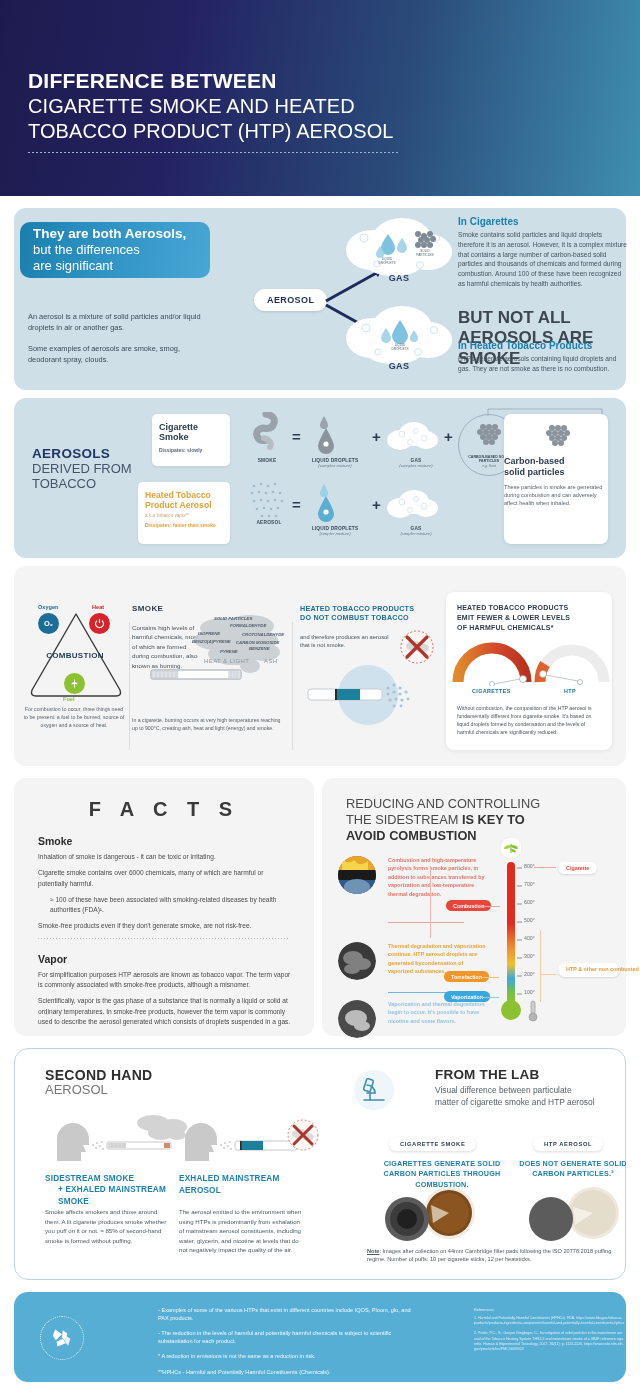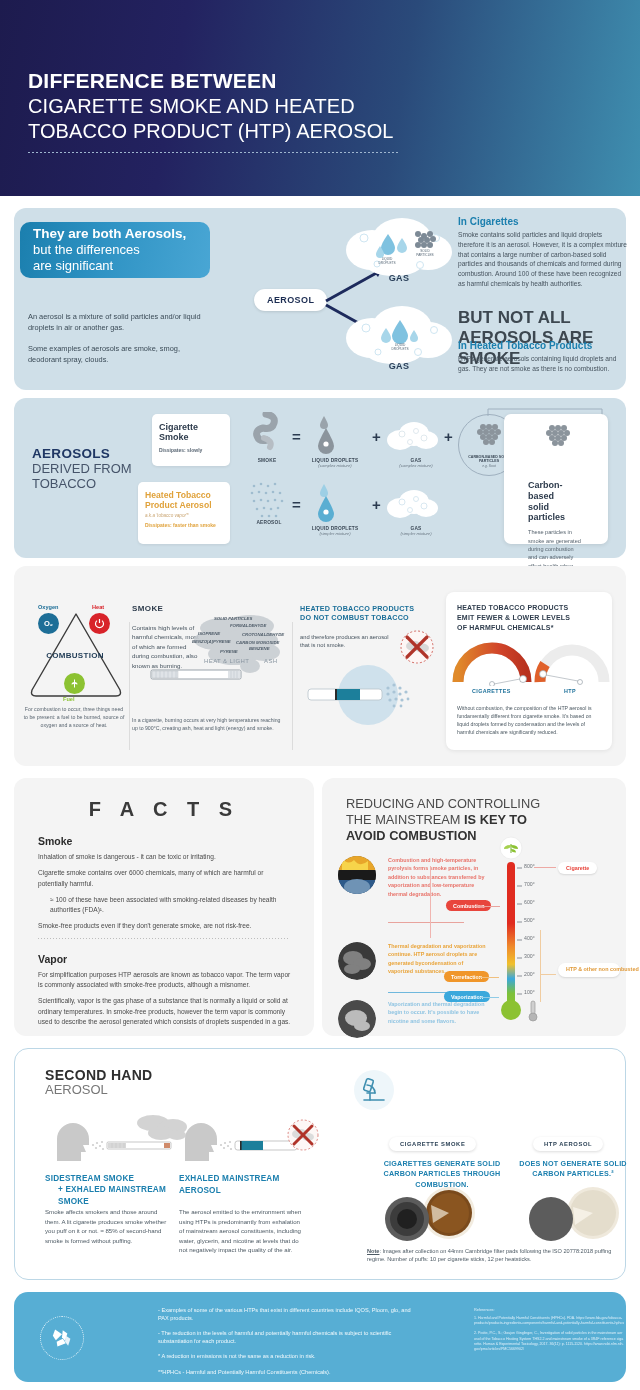--- a/index.html
+++ b/index.html
@@ -68,21 +68,21 @@
   .card-ht .t { font-size:8.6px; font-weight:bold; color:#e0a23b; line-height:1.18;}
   .card-ht .s { font-size:4.6px; color:#c9a471; margin-top:3px; font-style:italic;}
   .card-ht .s2{ font-size:5px; color:#e0a23b; margin-top:4px; font-weight:bold;}
   .eqlabel { position:absolute; text-align:center; }
   .eqlabel .n { font-size:4.8px; font-weight:bold; color:#3d4a58; letter-spacing:.2px;}
   .eqlabel .i { font-size:4.2px; font-style:italic; color:#6b7884; }
   .op { position:absolute; font-size:15px; font-weight:bold; color:#2b3b50; }
   .carbon-circle { position:absolute; left:408px; top:16px; width:62px; height:62px;
      border-radius:50%; border:1px solid #9fb0bf; }
   .card-carbon { position:absolute; left:490px; top:16px; width:104px; height:130px; background:#fff;
-     border-radius:7px; padding:24px; box-shadow:0 1px 4px rgba(0,0,0,.10);}
+     border-radius:7px; padding:0; box-shadow:0 1px 4px rgba(0,0,0,.10);}
   .card-carbon .t { font-size:9px; font-weight:bold; color:#2d3b4c; line-height:1.2; margin-top:42px;}
   .card-carbon .p { font-size:5.6px; color:#56636e; line-height:1.5; margin-top:5px;}
 
   
   .sec3 { position:absolute; left:14px; top:566px; width:612px; height:200px; background:#f4f4f4; border-radius:12px;}
   .pill-hd { position:absolute; left:14px; top:10px; background:#fff; border:1px solid #dcdcdc;
      border-radius:13px; padding:5px 14px; font-size:8.4px; font-weight:bold; color:#2c3a4a; letter-spacing:.3px;}
   .tri-label { position:absolute; font-size:5.6px; font-weight:bold; }
   .dot-o2 { position:absolute; left:24px; top:47px; width:21px; height:21px; border-radius:50%;
      background:#1d6e97; color:#fff; font-size:7.5px; font-weight:bold; display:flex; align-items:center; justify-content:center;}
@@ -571,21 +571,21 @@
   <div class="facts-p">Smoke-free products even if they don't generate smoke, are not risk-free.</div>
   <div class="dotrule"></div>
   <div class="facts-sub">Vapor</div>
   <div class="facts-p">For simplification purposes HTP aerosols are known as tobacco vapor. The term vapor is commonly associated with smoke-free products, although a misnomer.</div>
   <div class="facts-p">Scientifically, vapor is the gas phase of a substance that is normally a liquid or solid at ordinary temperatures. In smoke-free products, however the term vapor is commonly used to describe the aerosol generated which consists of droplets suspended in a gas.</div>
 </div>
 
 <div class="sec4b">
   <div class="temp-title">
     <div>REDUCING AND CONTROLLING</div>
-    <div><span>THE MAINSTREAM </span><b>IS KEY TO</b></div>
+    <div><span>THE SIDESTREAM </span><b>IS KEY TO</b></div>
     <div><b>AVOID COMBUSTION</b></div>
   </div>
 
   <div class="step" style="top:78px;">
     <div class="circ">
       <svg width="38" height="38" viewBox="0 0 38 38">
         <circle cx="19" cy="19" r="19" fill="#2b2b2b"></circle>
         <path d="M0 0 h38 v14 h-38z" fill="#e8a62a"></path>
         <path d="M4 2 q6 8 12 2 q6 8 14 1 v10 h-26z" fill="#f7d44a"></path>
         <rect y="14" width="38" height="10" fill="#1a1a1a"></rect>
@@ -738,20 +738,25 @@
     <g fill="#dcdcdc">
         <ellipse cx="121" cy="19" rx="8" ry="5"></ellipse>
         <ellipse cx="129" cy="22" rx="6" ry="4"></ellipse>
       </g>
     <line x1="115" y1="11" x2="133" y2="29" stroke="#b0342a" stroke-width="3" stroke-linecap="round"></line>
     <line x1="133" y1="11" x2="115" y2="29" stroke="#b0342a" stroke-width="3" stroke-linecap="round"></line>
   </svg>
   <div class="sh-h" style="position:absolute;left:164px;top:124px;width:120px;">EXHALED MAINSTREAM AEROSOL</div>
   <div class="sh-p" style="position:absolute;left:164px;top:158px;width:126px;">The aerosol emitted to the environment when using HTPs is predominantly from exhalation of mainstream aerosol constituents, including water, glycerin, and nicotine at levels that do not negatively impact the quality of the air.</div>
 
+  <div class="lab-title">
+    <div class="a">FROM THE LAB</div>
+    <div class="b">Visual difference between particulate</div>
+    <div class="b" style="margin-top:0;">matter of cigarette smoke and HTP aerosol</div>
+  </div>
   <svg style="position:absolute;left:338px;top:20px;" width="42" height="42" viewBox="0 0 42 42">
     <circle cx="21" cy="21" r="20" fill="#eef6fa"></circle>
     <g stroke="#3f8fb0" stroke-width="1.6" fill="none" stroke-linecap="round">
       <rect x="12" y="10" width="7" height="12" rx="1.5" transform="rotate(18 15 16)"></rect>
       <line x1="14" y1="24" x2="22" y2="24"></line>
       <path d="M22 24 a8 8 0 0 0-8-8"></path>
       <line x1="11" y1="31" x2="31" y2="31"></line>
       <line x1="17" y1="24" x2="17" y2="31"></line>
     </g>
   </svg>

